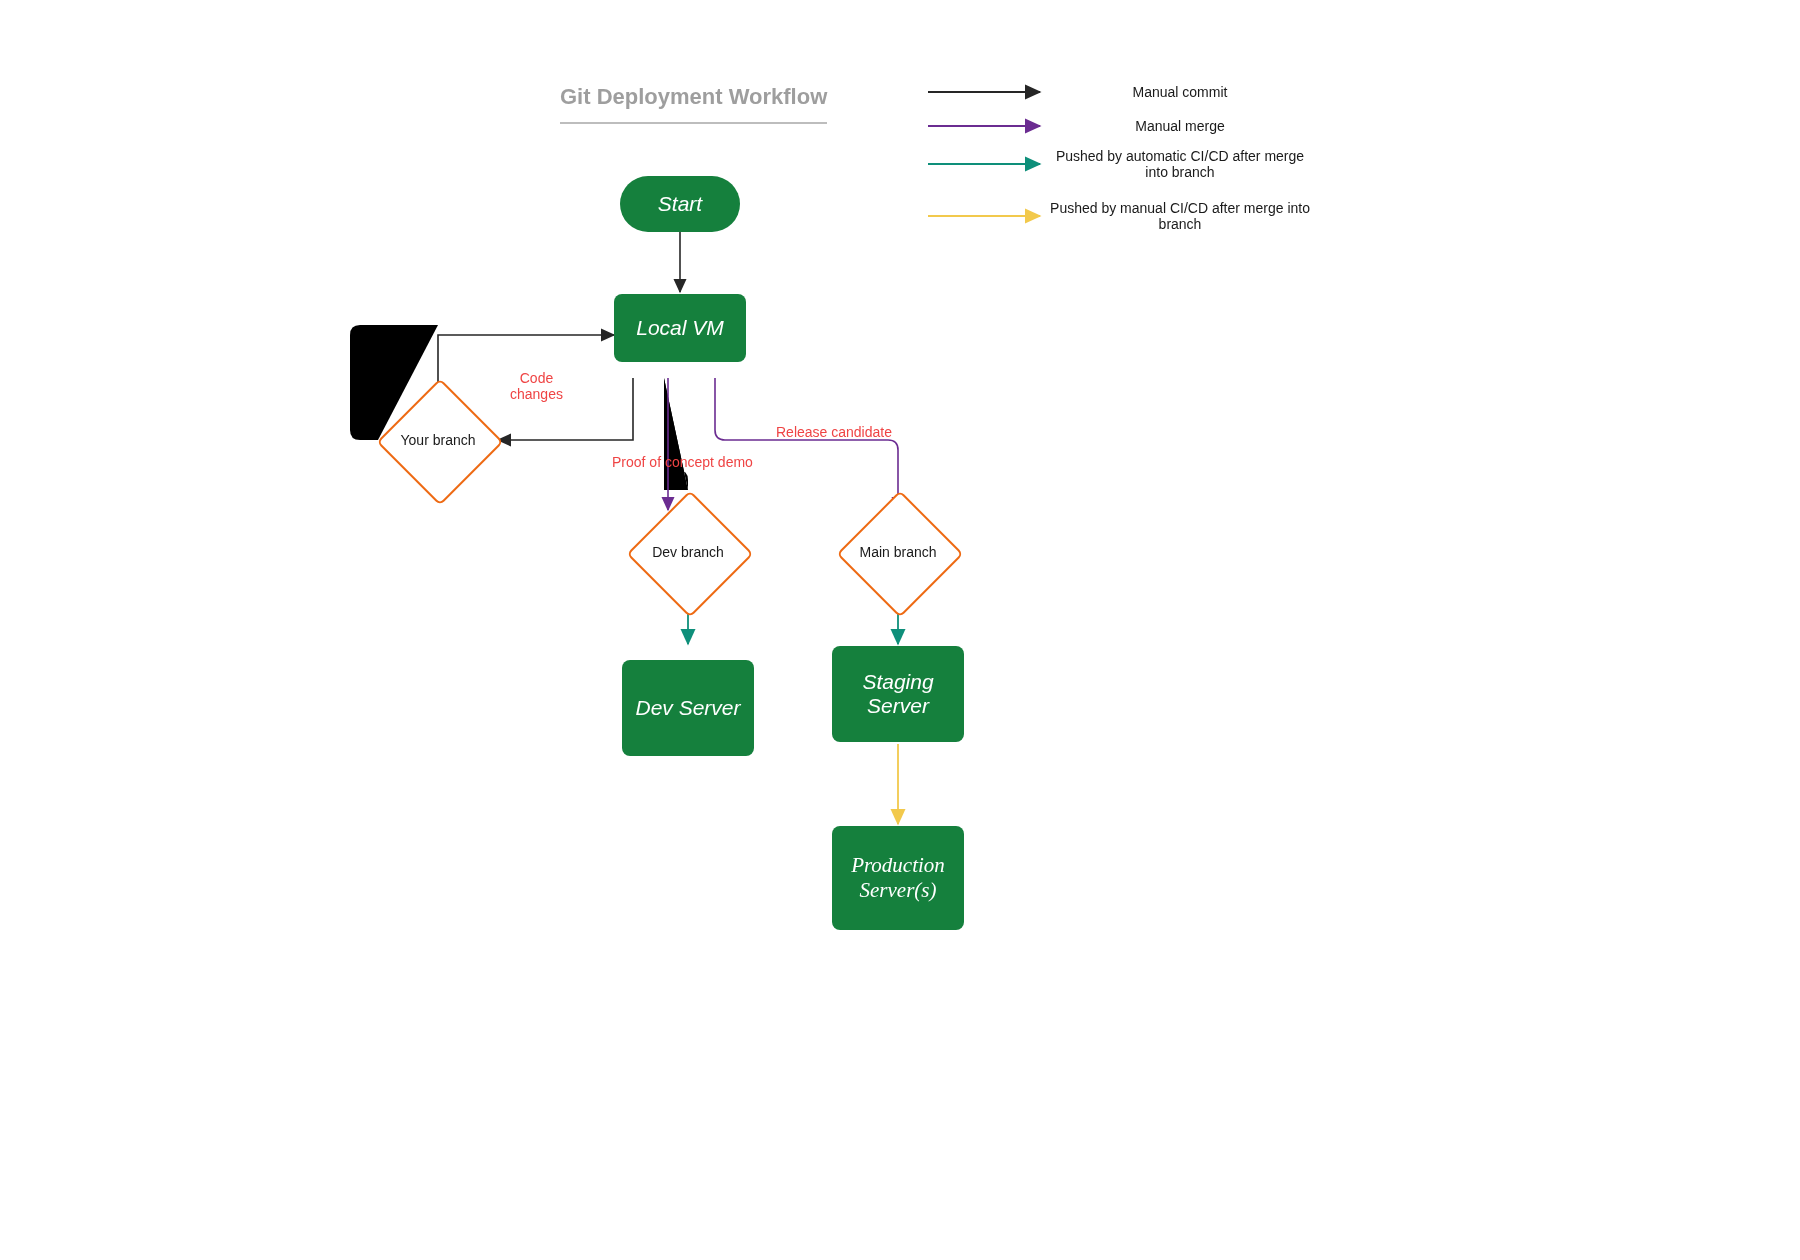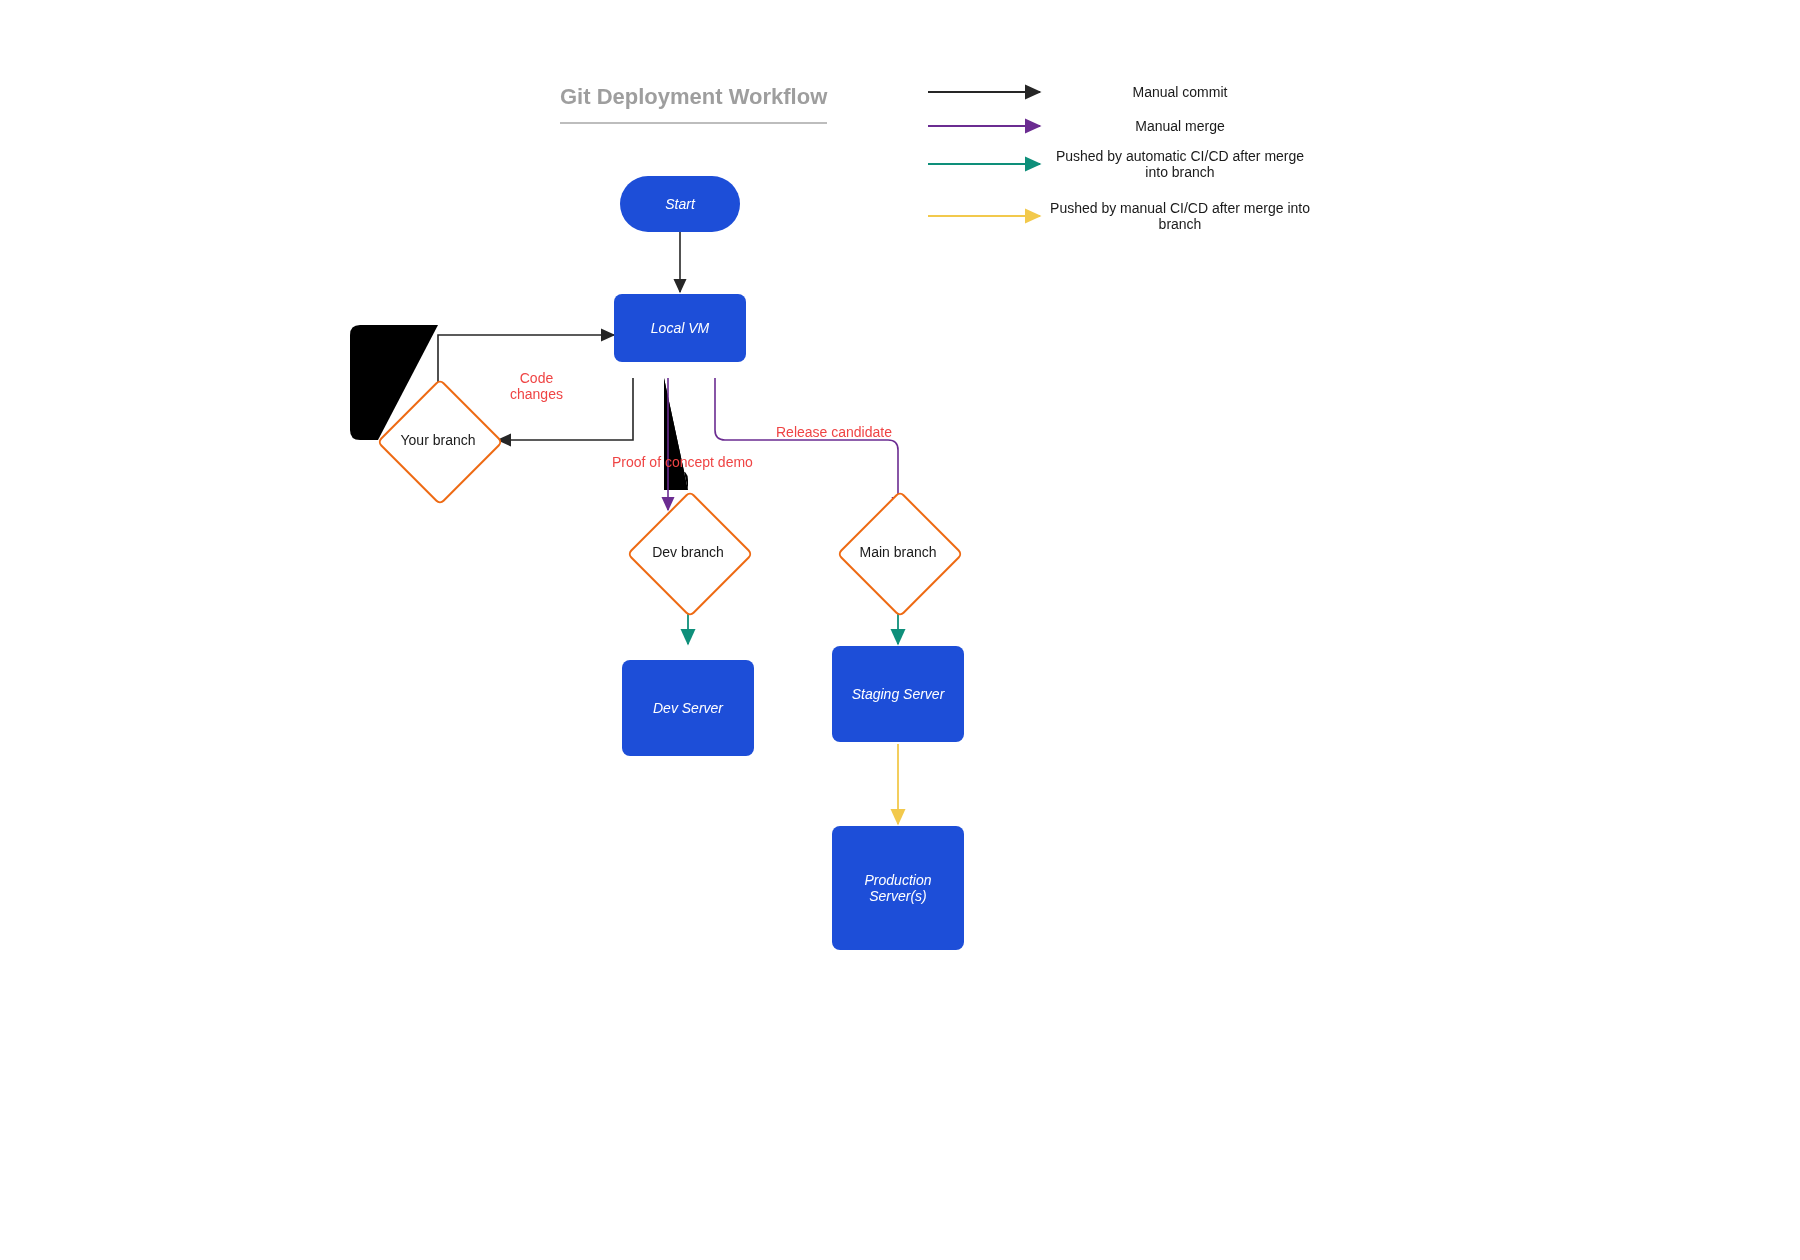--- a/index.html
+++ b/index.html
@@ -15,24 +15,24 @@
   .title {
     position: absolute;
     font-size: 22px;
     font-weight: 700;
     color: #9e9e9e;
     border-bottom: 2px solid #bdbdbd;
     padding-bottom: 12px;
   }
   .node-box {
     position: absolute;
-    background: #1d4ed8;
+    background: #15803d;
     color: #fff;
     font-style: italic;
-    font-size: 14px;
+    font-size: 21px;
     display: flex;
     align-items: center;
     justify-content: center;
     text-align: center;
     border-radius: 8px;
     box-sizing: border-box;
   }
   .node-box.terminator {
     border-radius: 40px;
   }
@@ -154,21 +154,21 @@
 
 <div class="diamond" style="left:838px; top:492px;">
   <div class="shape"></div>
   <div class="dlabel">Main branch</div>
 </div>
 
 <div class="node-box" style="left:622px; top:646px; width:132px; height:96px;margin-top:14px;">Dev Server</div>
 
 <div class="node-box" style="left:832px; top:646px; width:132px; height:96px;">Staging Server</div>
 
-<div class="node-box" style="left:832px; top:826px; width:132px; height:124px; white-space:pre-line;">Production
+<div class="node-box" style="left:832px; top:826px; width:132px; height:104px; white-space:pre-line;font-family:Liberation Serif, serif;">Production
 Server(s)</div>
 
 <div class="edge-label" style="left:510px; top:370px; white-space:pre-line; text-align:center;">Code
 changes</div>
 
 <div class="edge-label" style="left:612px; top:454px;">Proof of concept demo</div>
 
 <div class="edge-label" style="left:776px; top:424px;">Release candidate</div>
 
 <div class="legend-label" style="left:1050px; top:84px;">Manual commit</div>

